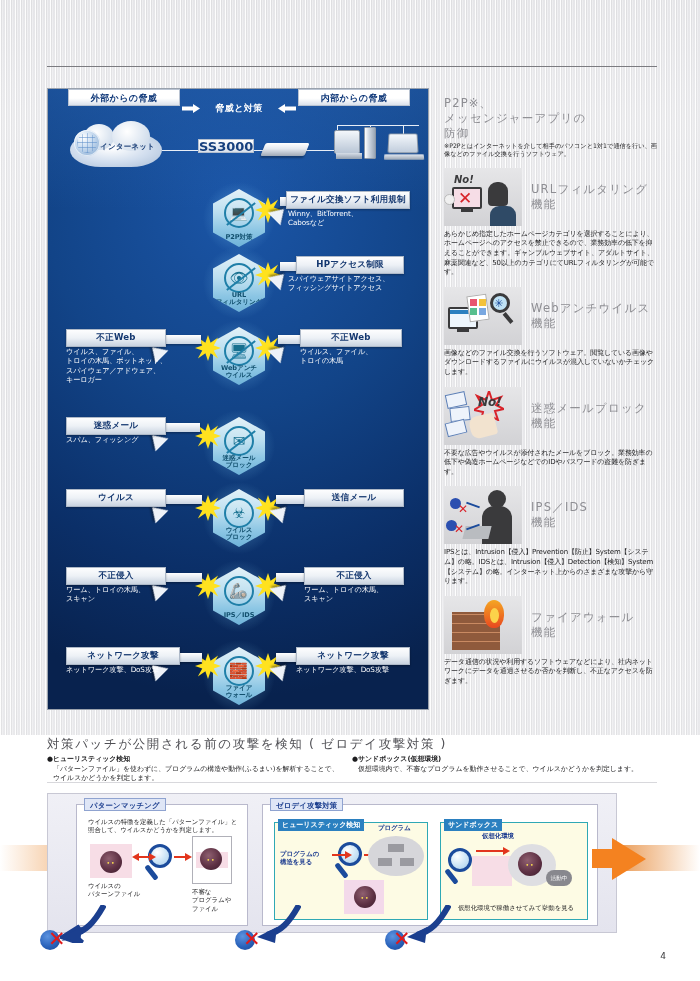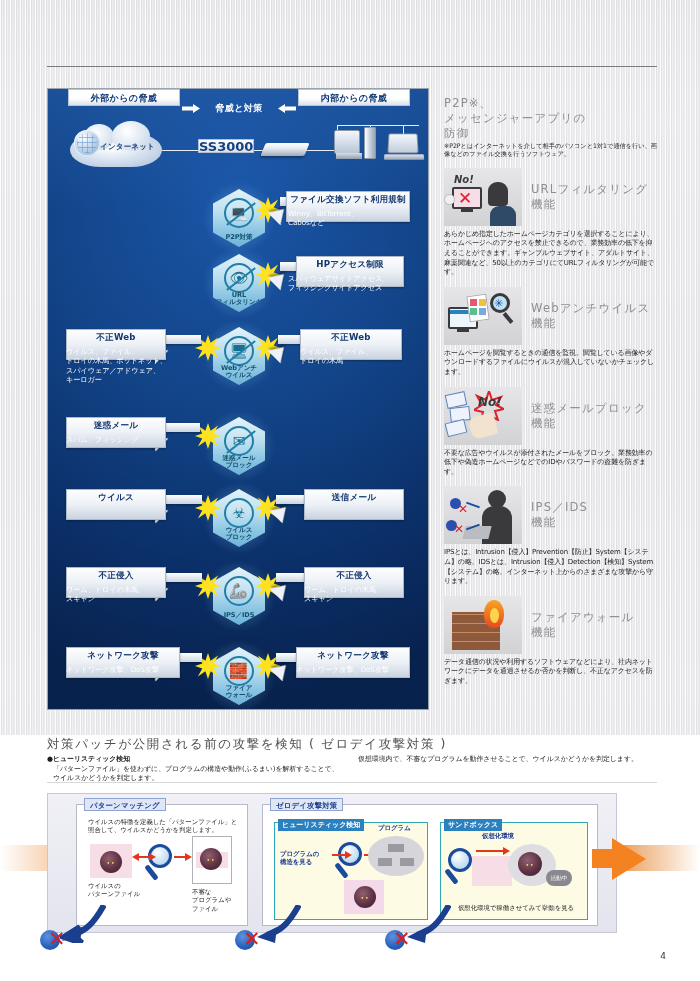--- a/index.html
+++ b/index.html
@@ -176,21 +176,21 @@
   }
   .wtail {
     position:absolute; height: 9px;
     background: linear-gradient(180deg,#ffffff,#c9d4e2);
     filter: drop-shadow(0 1px 1px rgba(0,0,0,.35));
   }
 
   
   .tlabel {
     position:absolute;
-    height: 31px; line-height:15px; text-align:center;
+    height: 18px; line-height:15px; text-align:center;
     background: linear-gradient(180deg,#fdfdfe 0%,#edf1f6 50%,#c9d3e0 100%);
     border: 1px solid #aeb9c8;
     color:#14376f; font-size: 8.6px; font-weight:bold; letter-spacing:.2px;
     box-shadow: 0 1px 2px rgba(0,0,0,.3);
   }
   .tdesc {
     position:absolute; color:#ffffff; font-size: 7.2px; line-height: 9.4px;
     letter-spacing:-.1px;
   }
 
@@ -492,21 +492,21 @@
         <div style="position:absolute;left:35px;top:12px;width:7px;height:7px;background:#f3c23b;"></div>
         <div style="position:absolute;left:26px;top:21px;width:7px;height:7px;background:#58bf8e;"></div>
         <div style="position:absolute;left:35px;top:21px;width:7px;height:7px;background:#7aa8e0;"></div>
         <div style="position:absolute;left:46px;top:6px;width:20px;height:20px;border-radius:50%;border:3px solid #3a3a3c;background:#bfe2f5;"></div>
         <div style="position:absolute;left:50px;top:10px;font-size:11px;color:#1b4b9c;">✳</div>
         <div style="position:absolute;left:62px;top:25px;width:4px;height:12px;background:#3a3a3c;transform:rotate(-40deg);"></div>
       </div>
       <div class="f-title" style="white-space:pre-line;">Webアンチウイルス
 機能</div>
     </div>
-    <div class="f-body">ホームページを閲覧するときの通信を監視。閲覧している画像やダウンロードするファイルにウイルスが混入していないかチェックします。</div>
+    <div class="f-body">画像などのファイル交換を行うソフトウェア。閲覧している画像やダウンロードするファイルにウイルスが混入していないかチェックします。</div>
   </div>
 
   <div class="feature">
     <div class="feature-head">
       <div class="f-thumb">
         <div style="position:absolute;left:2px;top:6px;width:20px;height:14px;background:#eef3fb;border:1px solid #5d7fb5;transform:rotate(-12deg);"></div>
         <div style="position:absolute;left:6px;top:20px;width:20px;height:14px;background:#eef3fb;border:1px solid #5d7fb5;transform:rotate(-6deg);"></div>
         <div style="position:absolute;left:2px;top:34px;width:20px;height:14px;background:#eef3fb;border:1px solid #5d7fb5;transform:rotate(-14deg);"></div>
         <div style="position:absolute;left:30px;top:4px;width:26px;height:26px;">
           <svg viewBox="0 0 30 30" width="30" height="30">
@@ -559,20 +559,21 @@
   </div>
 </div>
 
 <div class="zd-head">対策パッチが公開される前の攻撃を検知 ( ゼロデイ攻撃対策 )</div>
 
 <div class="zd-col" style="left:47px; top:755px; width:295px;">
   <div class="zd-b">●ヒューリスティック検知</div>
   <div style="padding-left:6px;">「パターンファイル」を使わずに、プログラムの構造や動作(ふるまい)を解析することで、ウイルスかどうかを判定します。</div>
 </div>
 <div class="zd-col" style="left:352px; top:755px; width:300px;">
+  <div class="zd-b">●サンドボックス(仮想環境)</div>
   <div style="padding-left:6px;">仮想環境内で、不審なプログラムを動作させることで、ウイルスかどうかを判定します。</div>
 </div>
 <div class="zd-rule"></div>
 
 <div class="zd-stripe"></div>
 
 <div class="zd-panel">
 
   <div class="inner-box" style="left:28px; top:10px; width:172px; height:122px;"></div>
   <div class="ib-title" style="left:36px; top:4px;">パターンマッチング</div>

